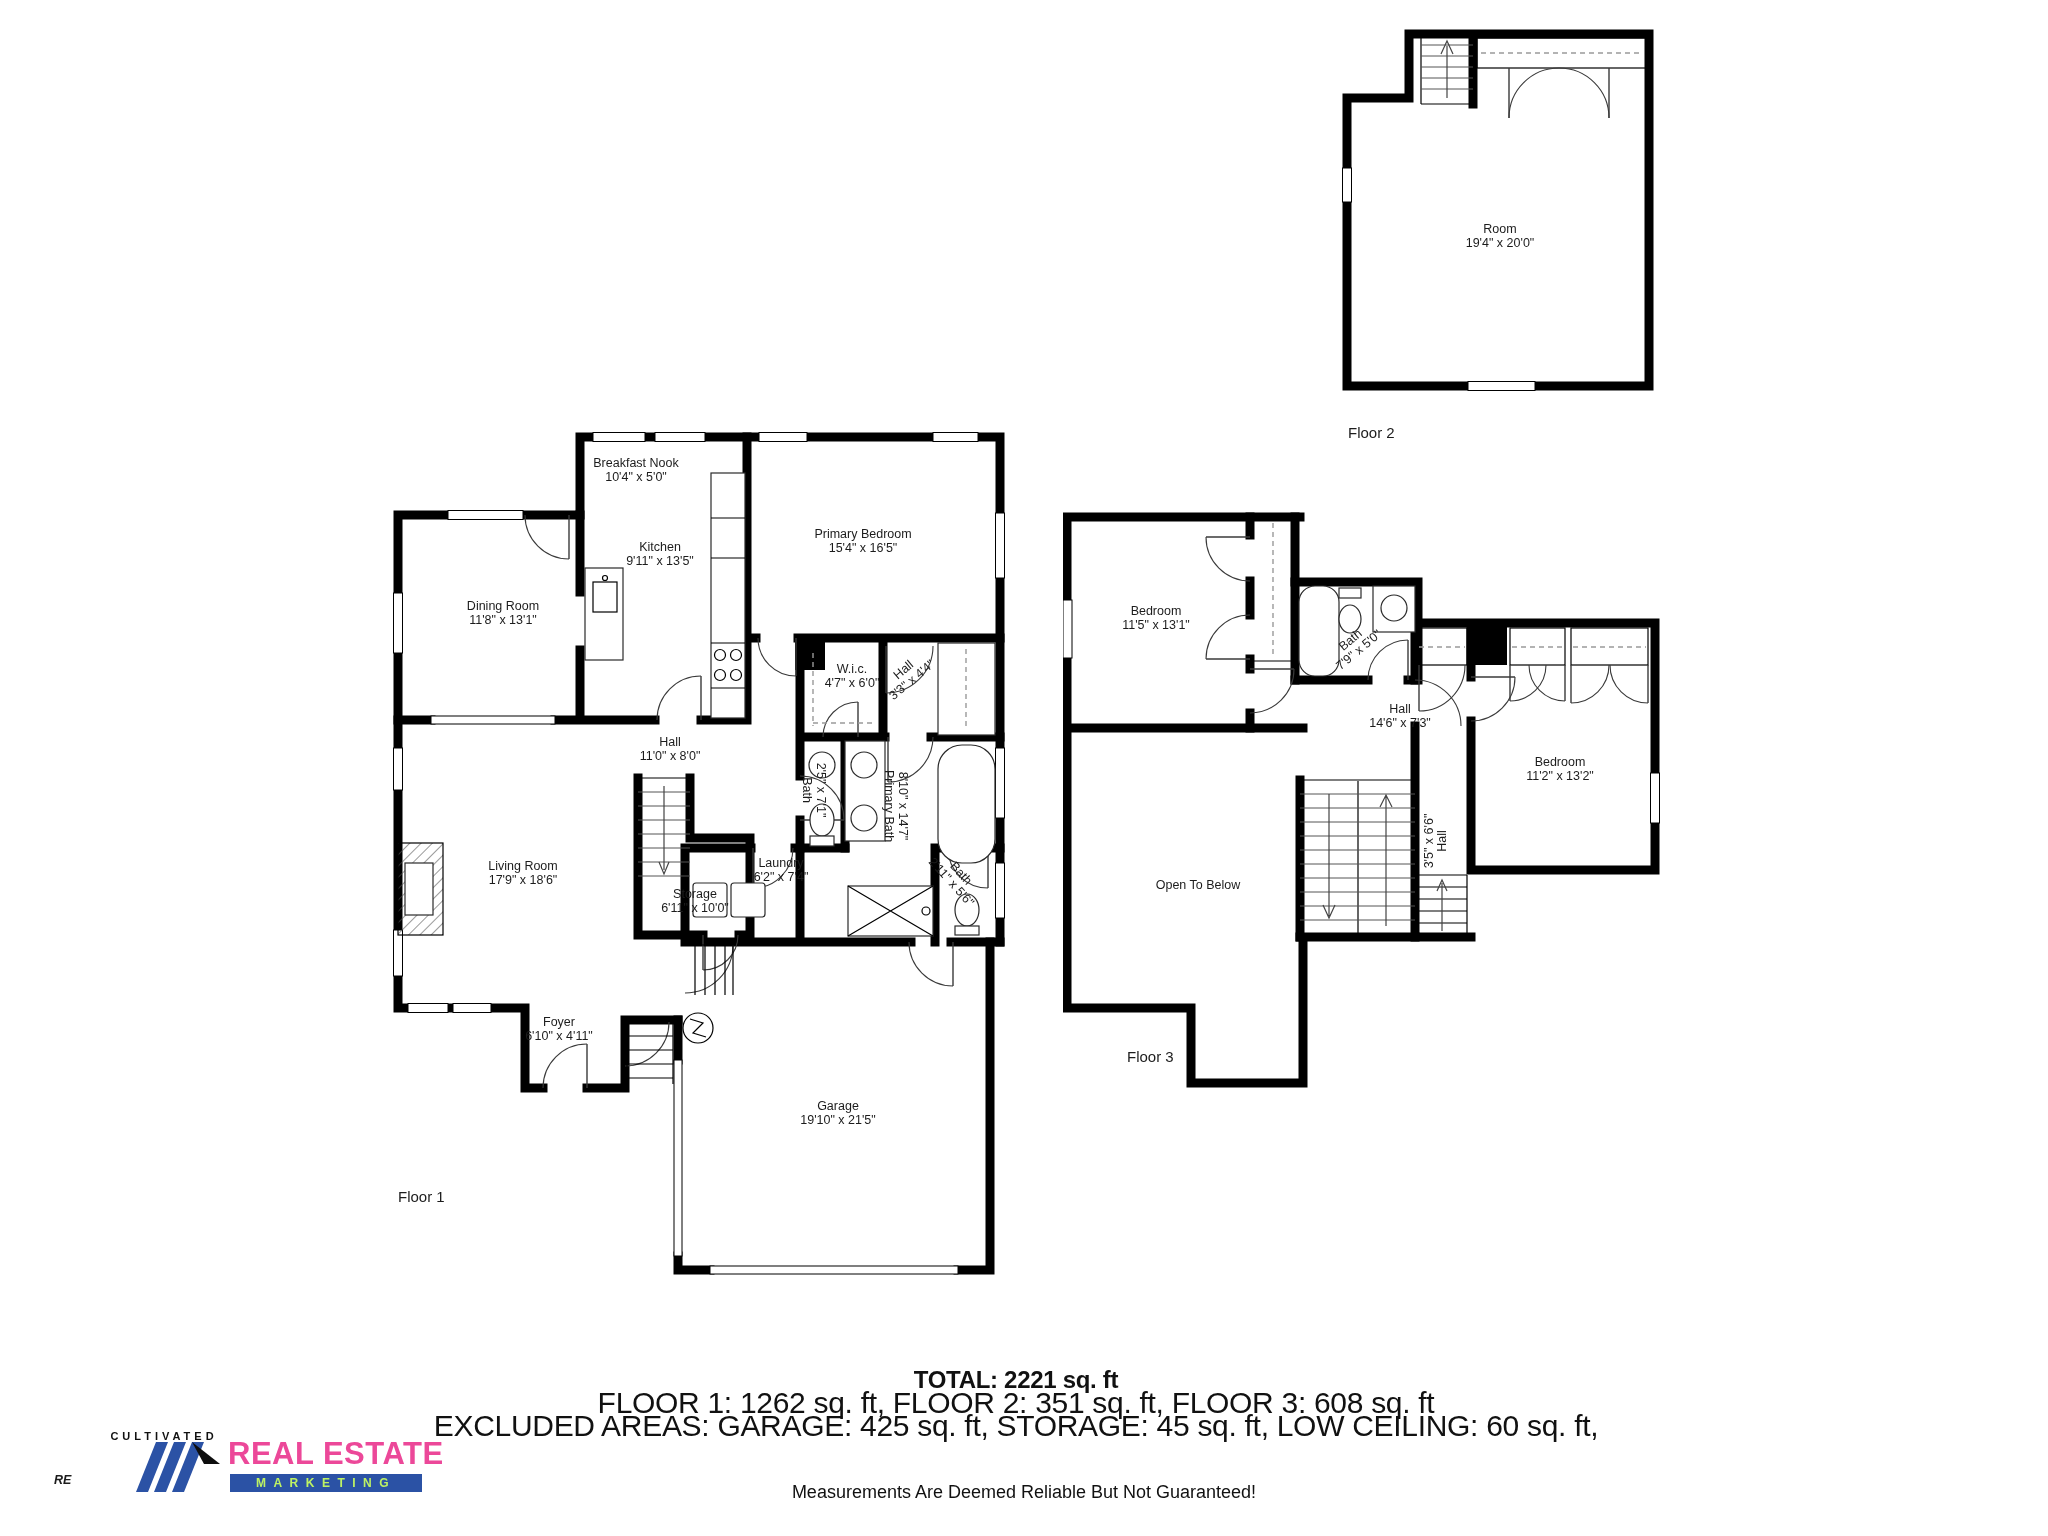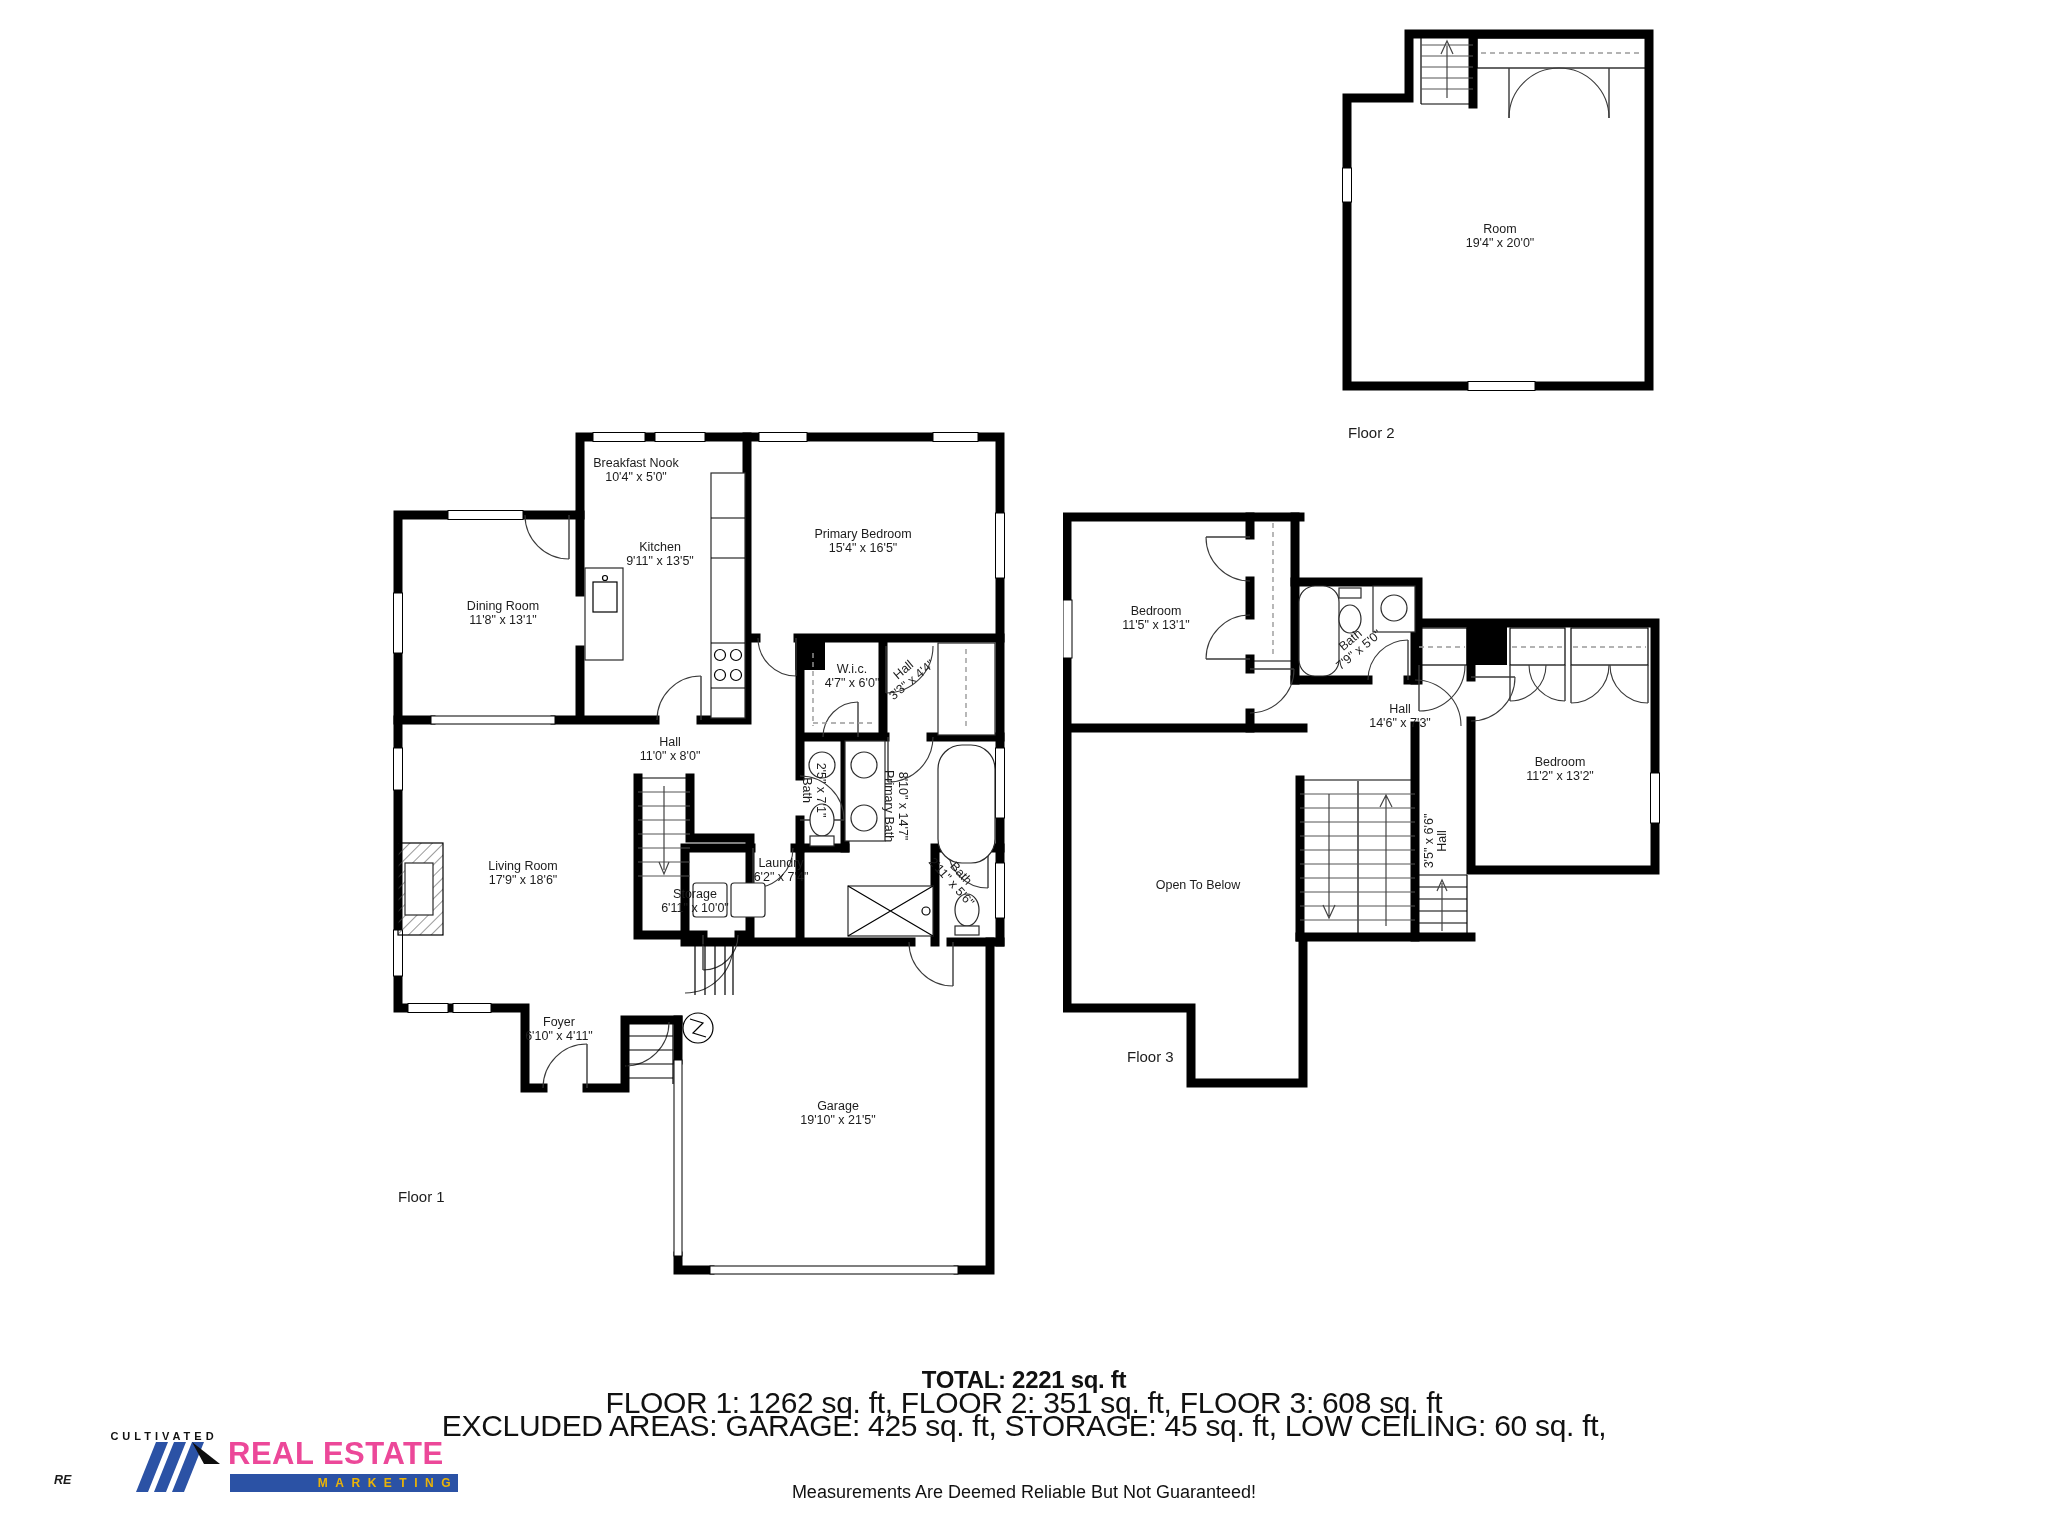--- a/index.html
+++ b/index.html
@@ -1,30 +1,30 @@
 <!DOCTYPE html>
 <html><head>
 <meta charset="utf-8">
 <style>
   html,body{margin:0;padding:0;background:#fff;}
   body{width:2048px;height:1536px;position:relative;font-family:"Liberation Sans",sans-serif;color:#111;}
   .plan{position:absolute;}
   svg text{font-family:"Liberation Sans",sans-serif;font-size:12.5px;fill:#1c1c1c;}
   .floor-label{position:absolute;font-size:15px;color:#1c1c1c;}
-  .summary{position:absolute;left:0;top:1368px;width:2032px;text-align:center;line-height:23px;padding-left:8px;}
+  .summary{position:absolute;left:0;top:1368px;width:2032px;text-align:center;line-height:23px;}
   .summary .total{font-size:24px;font-weight:bold;letter-spacing:-0.3px;}
   .summary .line{font-size:30px;letter-spacing:-0.3px;}
   .disclaimer{position:absolute;left:0;top:1482px;width:2048px;text-align:center;font-size:18px;}
   .logo{position:absolute;left:52px;top:1418px;width:380px;height:95px;}
   .logo .tagrow{position:absolute;left:22px;top:4px;width:180px;display:flex;align-items:center;gap:8px;flex-direction:column;}
   .logo .tagrow .dash{flex:1;height:3px;background:#111;}
   .logo .tagline{font-size:11px;letter-spacing:4px;font-weight:bold;color:#111;white-space:nowrap;}
   .logo .name1{position:absolute;left:176px;top:18px;font-size:31px;font-weight:bold;letter-spacing:0.5px;color:#ec4899;white-space:nowrap;}
-  .logo .band{position:absolute;left:178px;top:56px;width:228px;height:18px;background:#2b52a5;color:#eab308;
-    font-size:12px;letter-spacing:7.5px;text-align:right;line-height:18px;font-weight:bold;}
+  .logo .band{position:absolute;left:178px;top:56px;width:192px;height:18px;background:#2b52a5;color:#bef264;
+    font-size:12px;letter-spacing:7.5px;text-align:center;line-height:18px;font-weight:bold;}
   .wall{stroke:#000;stroke-width:9;fill:none;stroke-linecap:square;}
   .thin{stroke:#000;stroke-width:1.2;fill:none;}
   .fix{stroke:#2a2a2a;stroke-width:1.2;fill:#fff;}
   .arc{stroke:#3a3a3a;stroke-width:1.1;fill:none;}
   .leaf{stroke:#3a3a3a;stroke-width:1.4;fill:none;}
   .win{fill:#fff;stroke:#000;stroke-width:1;}
   .dash{stroke:#9a9a9a;stroke-width:1.4;fill:none;stroke-dasharray:5 4;}
   .tread{stroke:#555;stroke-width:1;fill:none;}
   .arrow{stroke:#444;stroke-width:1.2;fill:none;}
 </style>

